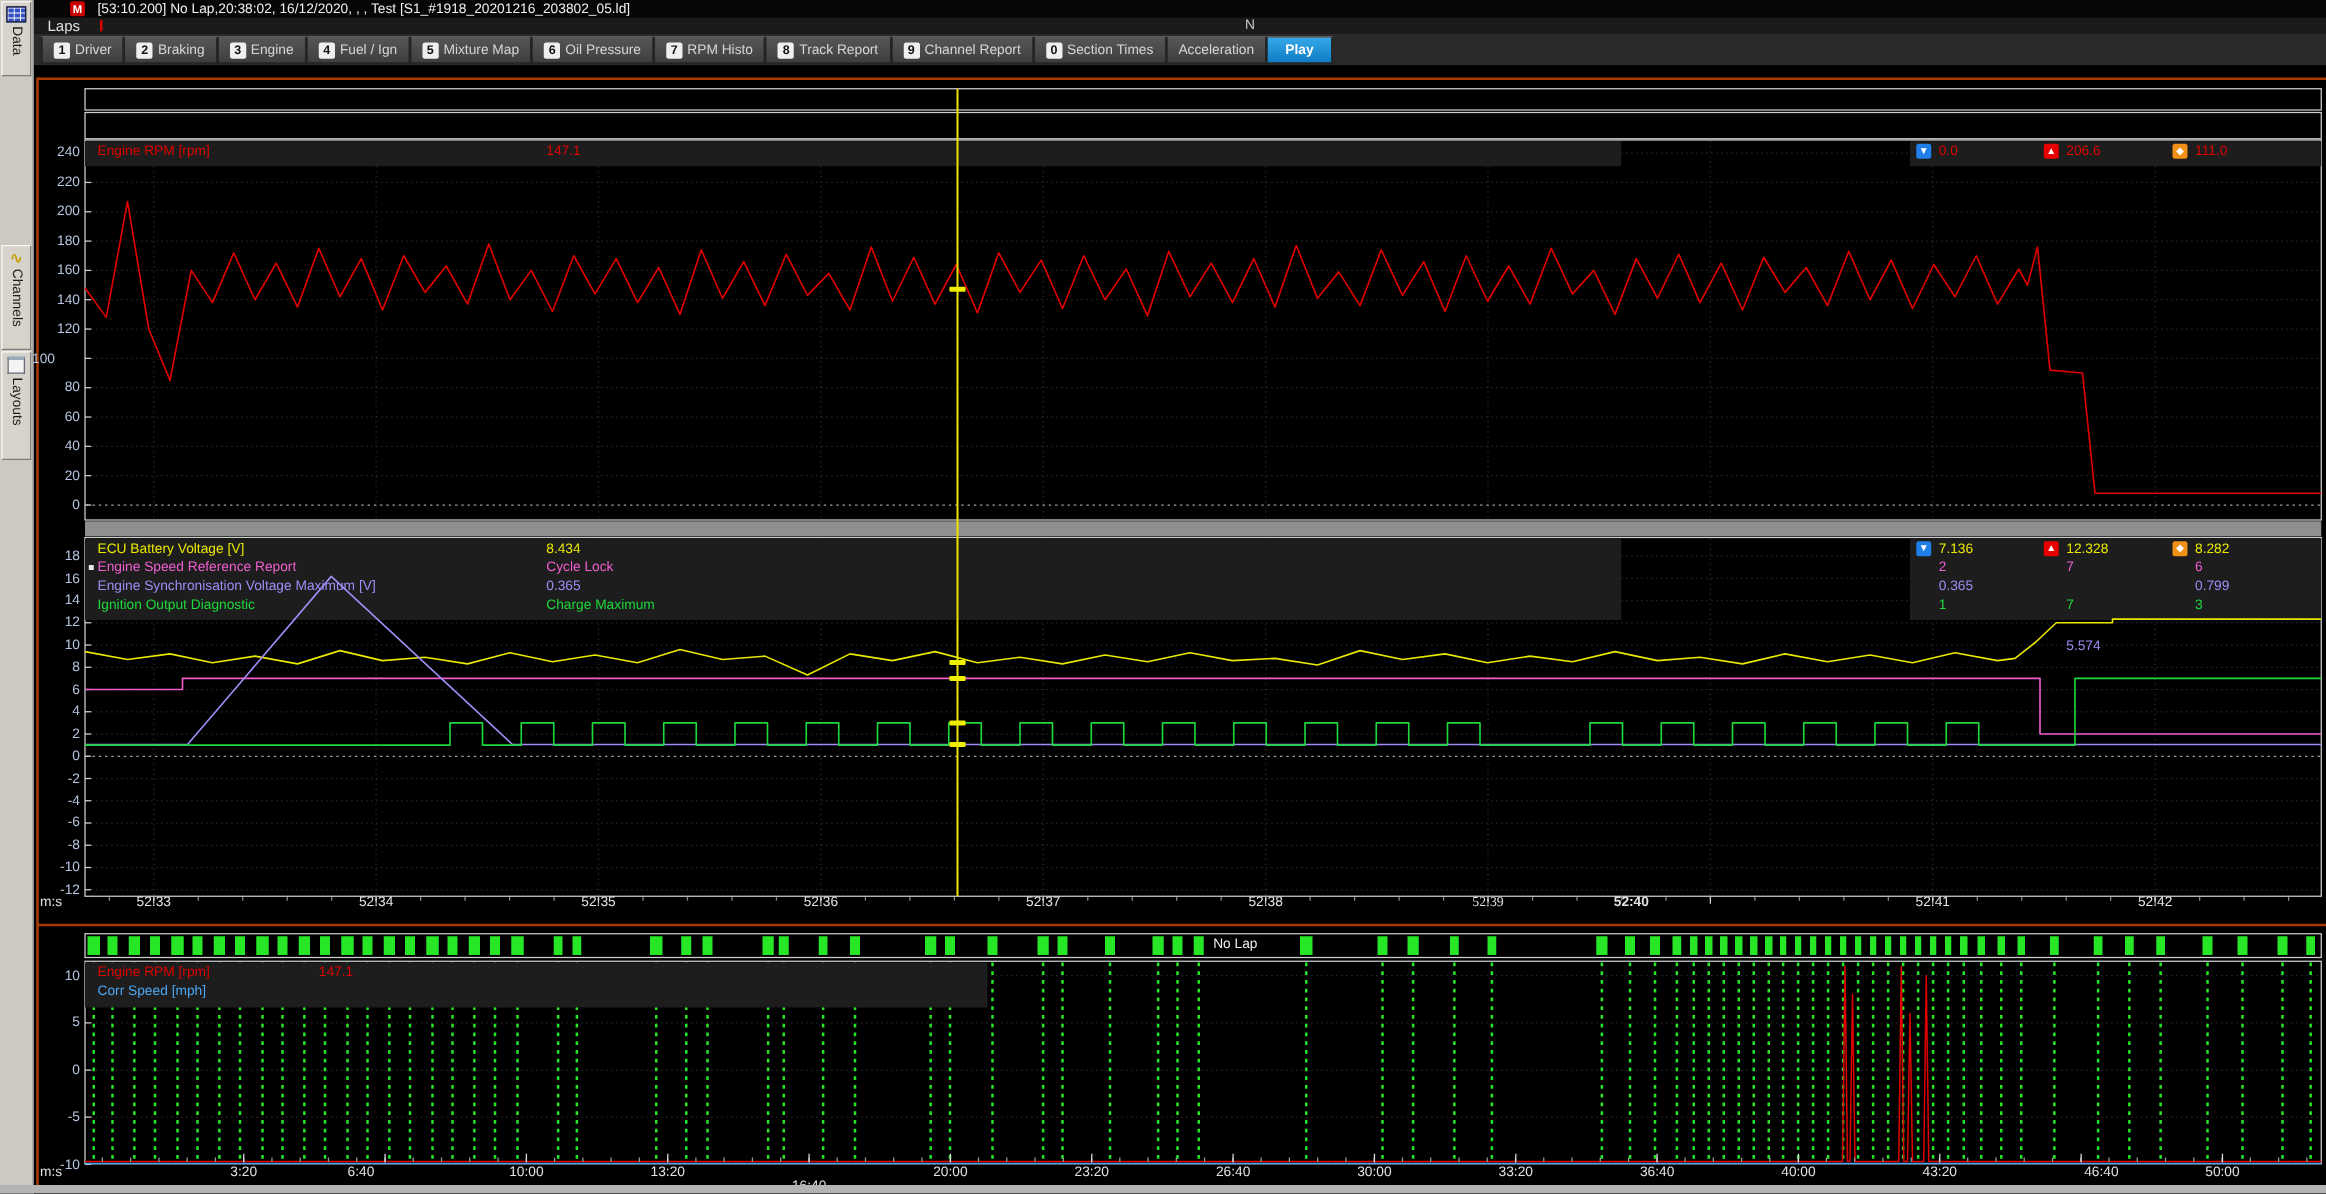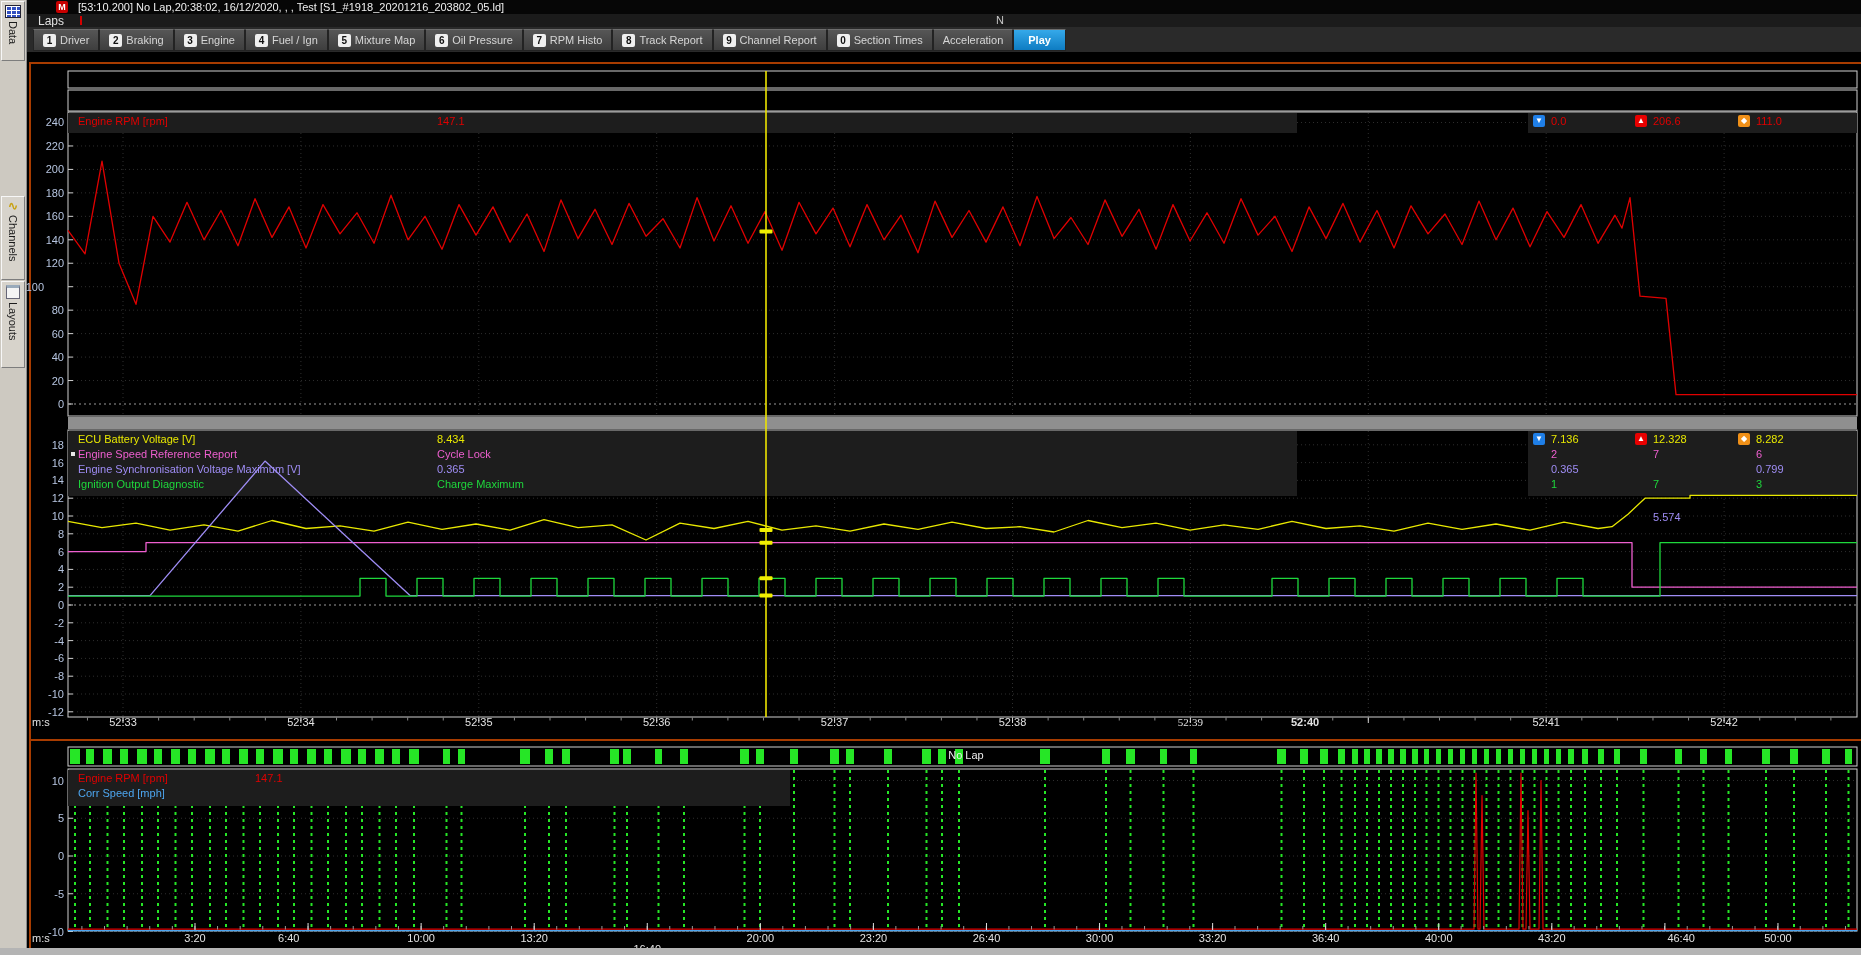--- a/index.html
+++ b/index.html
@@ -536,21 +536,21 @@
         <span class="icon-wave">∿</span>
         <span class="vtext">Channels</span>
       </div>
       <div class="side-tab" style="top: 281px; height: 87px;">
         <span class="icon-win"></span>
         <span class="vtext">Layouts</span>
       </div>
     </div>
 
   <div id="textlayer" class="abs" style="left:0;top:0;width:1861px;height:955px">
-    <span class="t" style="left:926px;top:749px;width:80px;text-align:center;color:#ececec">No Lap</span>
+    <span class="t" style="left:926px;top:749px;width:80px;text-align:right;color:#ececec">No Lap</span>
   <div class="t" style="left: 78px; top: 115px; color: rgb(224, 0, 0);">Engine RPM [rpm]</div>
       <div class="t" style="left: 437px; top: 115px; color: rgb(224, 0, 0);">147.1</div>
       <div class="stat-ic" style="left: 1533px; top: 115px; background: rgb(31, 127, 232);">▼</div>
       <div class="stat-ic" style="left: 1635px; top: 115px; background: rgb(232, 0, 0);">▲</div>
       <div class="stat-ic" style="left: 1738px; top: 115px; background: rgb(240, 144, 24);">◆</div>
       <div class="t" style="left: 1551px; top: 115px; color: rgb(224, 0, 0);">0.0</div>
       <div class="t" style="left: 1653px; top: 115px; color: rgb(224, 0, 0);">206.6</div>
       <div class="t" style="left: 1756px; top: 115px; color: rgb(224, 0, 0);">111.0</div>
       <div class="t" style="left: 24px; top: 116.499px; color: rgb(182, 197, 224); width: 40px; text-align: right;">240</div>
       <div class="t" style="left: 24px; top: 139.958px; color: rgb(182, 197, 224); width: 40px; text-align: right;">220</div>

